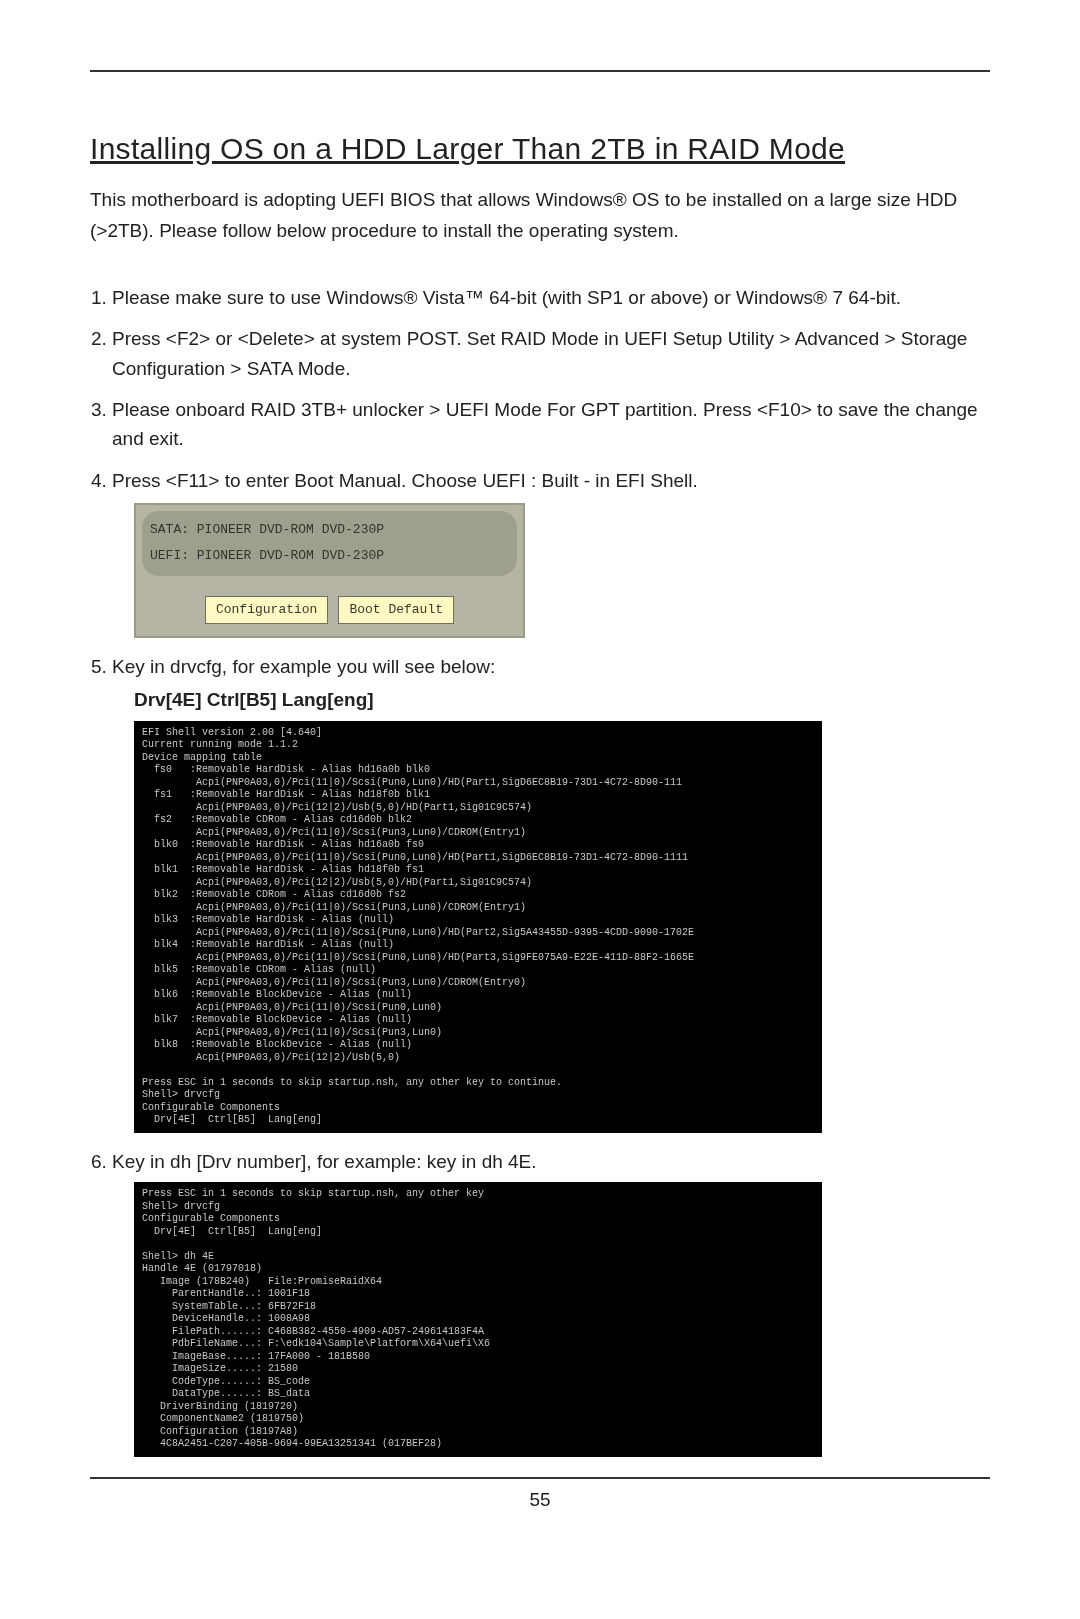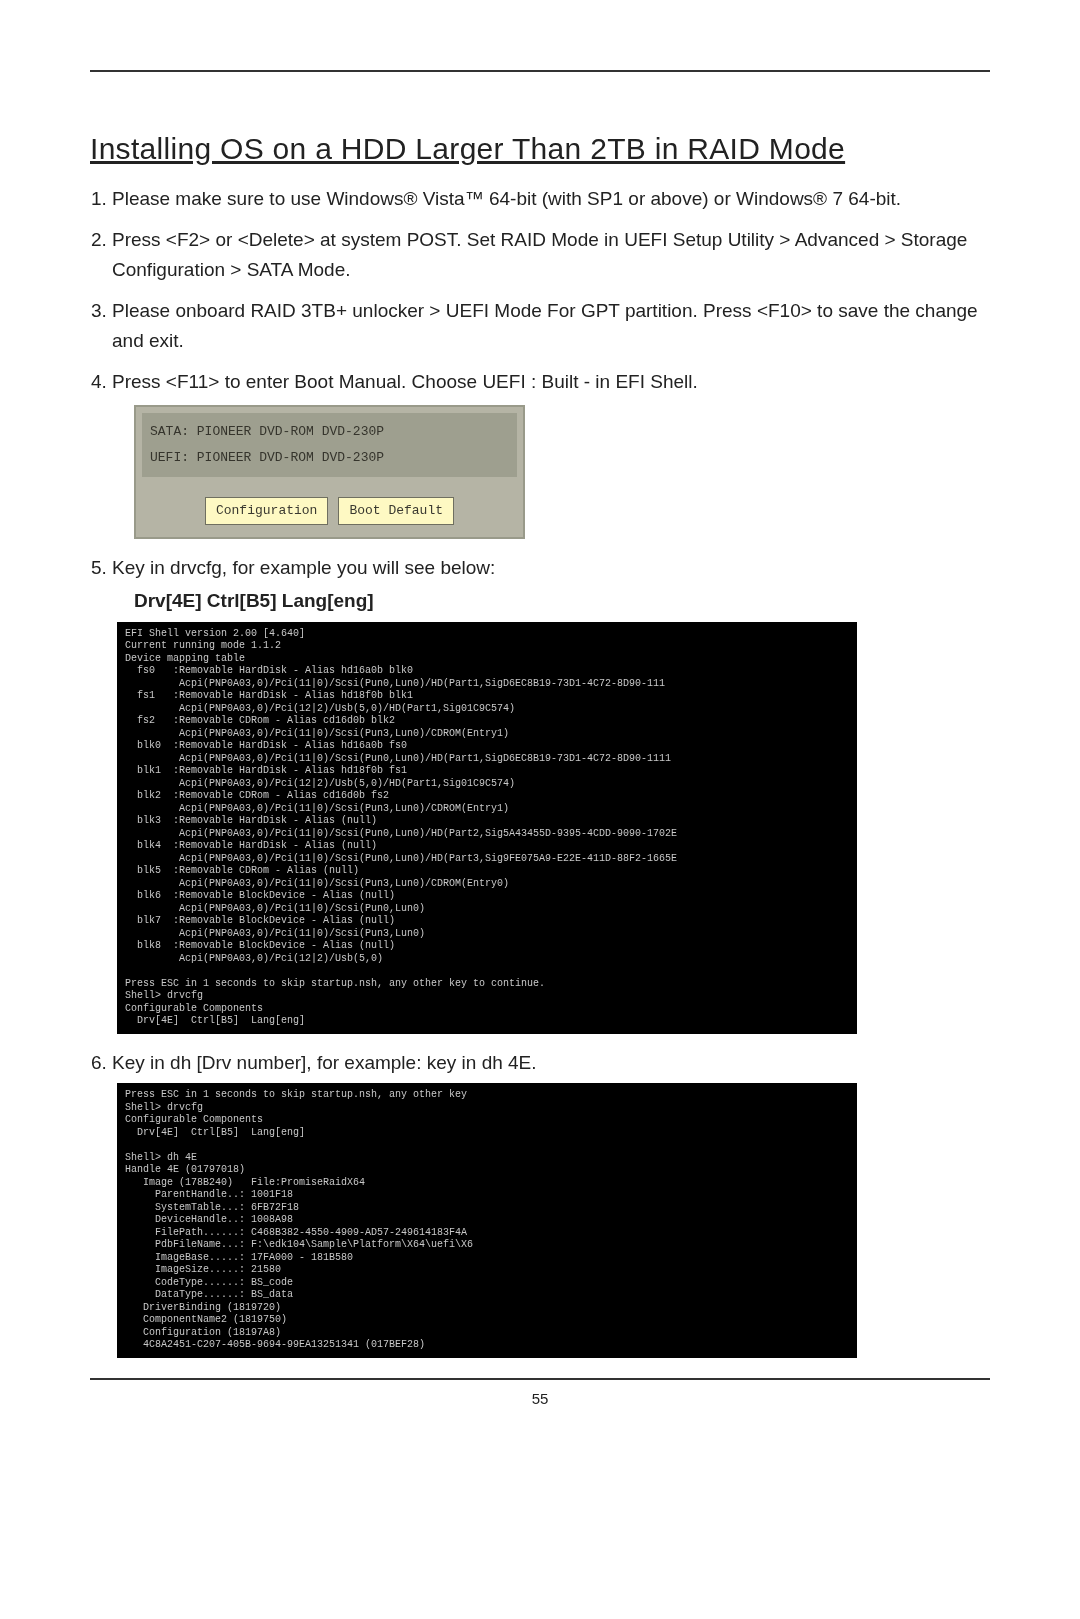--- a/index.html
+++ b/index.html
@@ -72,20 +72,21 @@
     border: 1px solid #6b6b5f;
     text-align: center;
     font-size: 11px;
     line-height: 14px;
     background: #c3c3b4;
   }
   .shot1 .list {
     background: #9e9f8f;
     padding: 6px 0;
     font-size: 13px;
+    border-radius: 17px;
   }
   .shot1 .list .opt {
     padding: 3px 8px;
     color: #35342c;
   }
   .shot1 .list .opt.selected {
     background: #1a2fe6;
     color: #fff;
     position: relative;
   }
@@ -107,54 +108,55 @@
   .shot1 .btns .btn {
     background: #fef9c3;
     border: 1px solid #6f6f60;
     padding: 3px 10px;
     font-size: 13px;
     color: #3a3930;
   }
 
   
   .shell {
-    margin: 6px 0 14px 5px;
+    margin: 6px 0 14px 22px;
     background: #000;
     color: #c8c8c8;
     font-family: "Courier New", monospace;
     font-size: 10px;
     line-height: 1.25;
     padding: 6px 8px;
     white-space: pre;
     overflow: hidden;
-    width: 740px;
+    width: 688px;
     box-sizing: border-box;
   }
 
   .drv-line {
     font-weight: bold;
     font-size: 19px;
     margin: 4px 0 6px 22px;
     display: block;
   }
 
   .page-num {
     text-align: center;
-    font-size: 15px;
+    font-size: 19px;
     margin-top: 6px;
   }
 </style>
 </head>
 <body>
 
 <div class="page">
   <hr class="rule">
 
   <h1 class="title">Installing OS on a HDD Larger Than 2TB in RAID Mode</h1>
 
+  <p class="intro">This motherboard is adopting UEFI BIOS that allows Windows® OS to be installed on a large size HDD (&gt;2TB). Please follow below procedure to install the operating system.</p>
 
   <ol class="steps">
 
     <li>
       <span>Please make sure to use </span><span class="b">Windows® Vista™ 64-bit (with SP1 or above)</span><span> or </span><span class="b">Windows® 7 64-bit</span><span>.</span>
     </li>
 
     <li>
       <span>Press &lt;F2&gt; or &lt;Delete&gt; at system POST. Set </span><span class="b">RAID Mode</span><span> in UEFI Setup Utility &gt; Advanced &gt; Storage Configuration &gt; SATA Mode.</span>
     </li>

